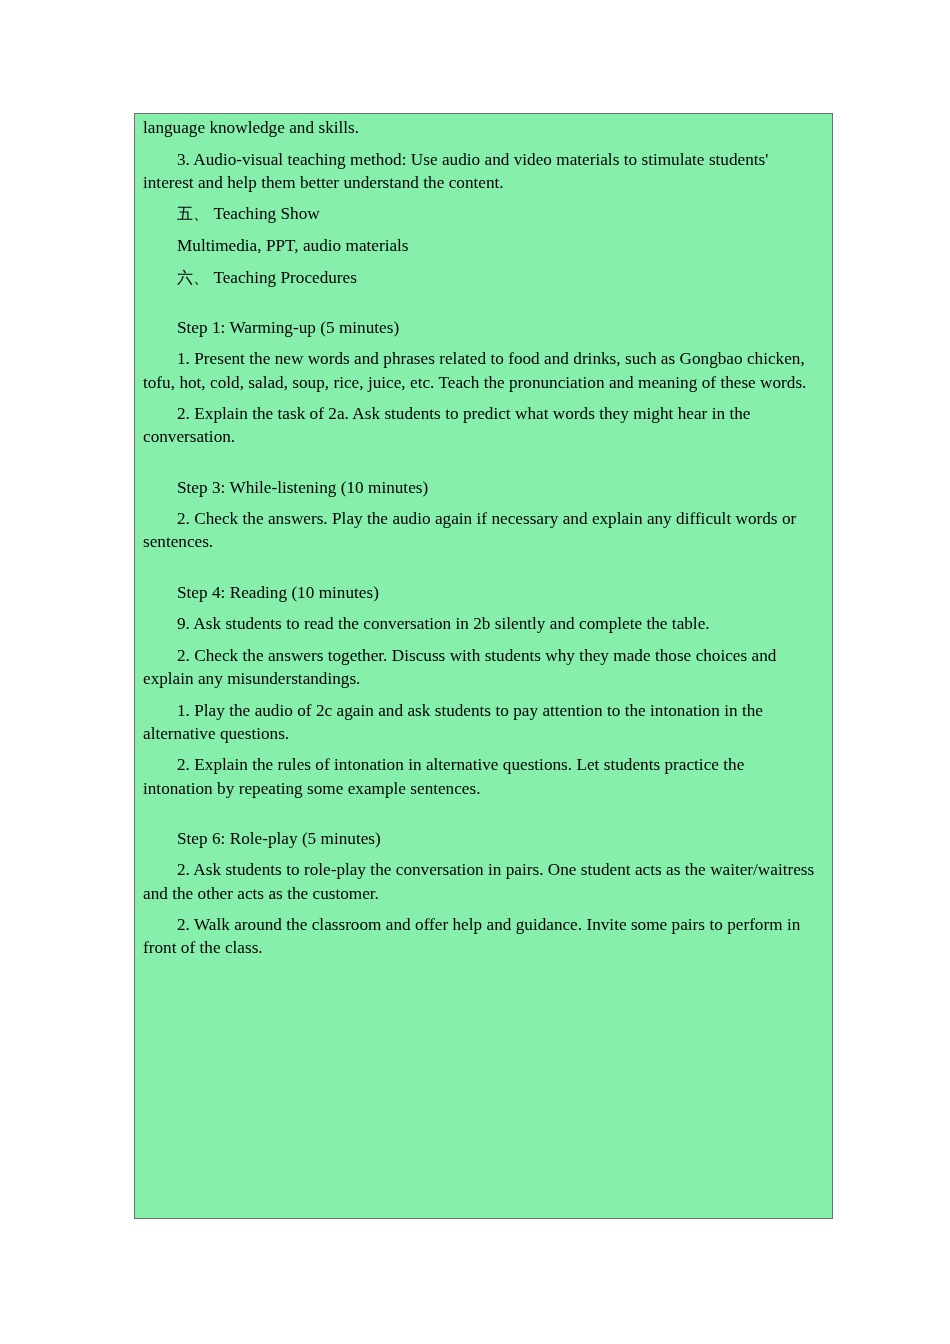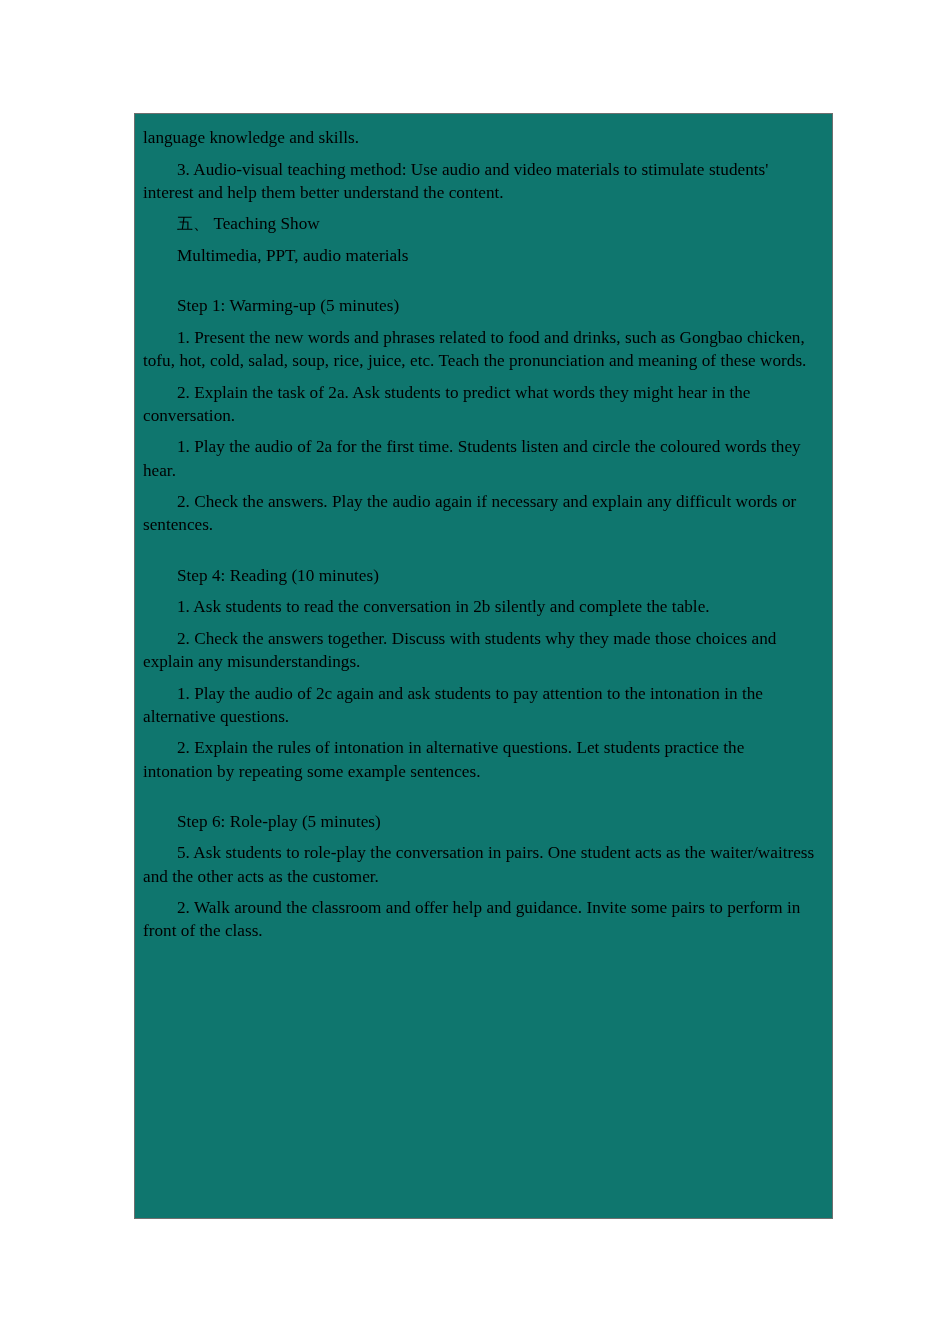--- a/index.html
+++ b/index.html
@@ -28,22 +28,22 @@
 
   
   .doc-frame {
     position: absolute;
     left: 134px;
     top: 113px;
     width: 699px;
     min-height: 1106px;
     box-sizing: border-box;
     border: 1px solid #6f6f6f;
-    background: #0f766e;
-    padding: 12px 14px 14px 8px;
+    background: #86efac;
+    padding: 2px 14px 14px 8px;
   }
 
   .doc-body {
     font-size: 17.2px;
     line-height: 23.2px;
     color: #000000;
     text-align: left;
     word-spacing: 0.1px;
   }
 
@@ -78,28 +78,29 @@
 </head>
 <body>
 
 <div class="page">
   <div class="doc-frame">
     <div class="doc-body" id="doc-body">
         <p class="para no-indent"><span>language knowledge and skills.</span></p>
         <p class="para"><span>3. Audio-visual teaching method: Use audio and video materials to stimulate students' interest and help them better understand the content.</span></p>
         <p class="para cjk-heading"><span class="cjk">五、</span><span> </span><span>Teaching Show</span></p>
         <p class="para"><span>Multimedia, PPT, audio materials</span></p>
+        <p class="para cjk-heading"><span class="cjk">六、</span><span> </span><span>Teaching Procedures</span></p>
         <p class="para step-line"><span>Step 1: Warming-up (5 minutes)</span></p>
         <p class="para"><span>1. Present the new words and phrases related to food and drinks, such as Gongbao chicken, tofu, hot, cold, salad, soup, rice, juice, etc. Teach the pronunciation and meaning of these words.</span></p>
         <p class="para"><span>2. Explain the task of 2a. Ask students to predict what words they might hear in the conversation.</span></p>
-        <p class="para"><span>1. Play the audio of 2a for the first time. Students listen and circle the coloured words they hear.</span></p>
+        <p class="para step-line"><span>Step 3: While-listening (10 minutes)</span></p>
         <p class="para"><span>2. Check the answers. Play the audio again if necessary and explain any difficult words or sentences.</span></p>
         <p class="para step-line"><span>Step 4: Reading (10 minutes)</span></p>
-        <p class="para"><span>1. Ask students to read the conversation in 2b silently and complete the table.</span></p>
+        <p class="para"><span>9. Ask students to read the conversation in 2b silently and complete the table.</span></p>
         <p class="para"><span>2. Check the answers together. Discuss with students why they made those choices and explain any misunderstandings.</span></p>
         <p class="para"><span>1. Play the audio of 2c again and ask students to pay attention to the intonation in the alternative questions.</span></p>
         <p class="para"><span>2. Explain the rules of intonation in alternative questions. Let students practice the intonation by repeating some example sentences.</span></p>
         <p class="para step-line"><span>Step 6: Role-play (5 minutes)</span></p>
-        <p class="para"><span>5. Ask students to role-play the conversation in pairs. One student acts as the waiter/waitress and the other acts as the customer.</span></p>
+        <p class="para"><span>2. Ask students to role-play the conversation in pairs. One student acts as the waiter/waitress and the other acts as the customer.</span></p>
         <p class="para"><span>2. Walk around the classroom and offer help and guidance. Invite some pairs to perform in front of the class.</span></p>
       </div>
   </div>
 </div>
 
 </body></html>

